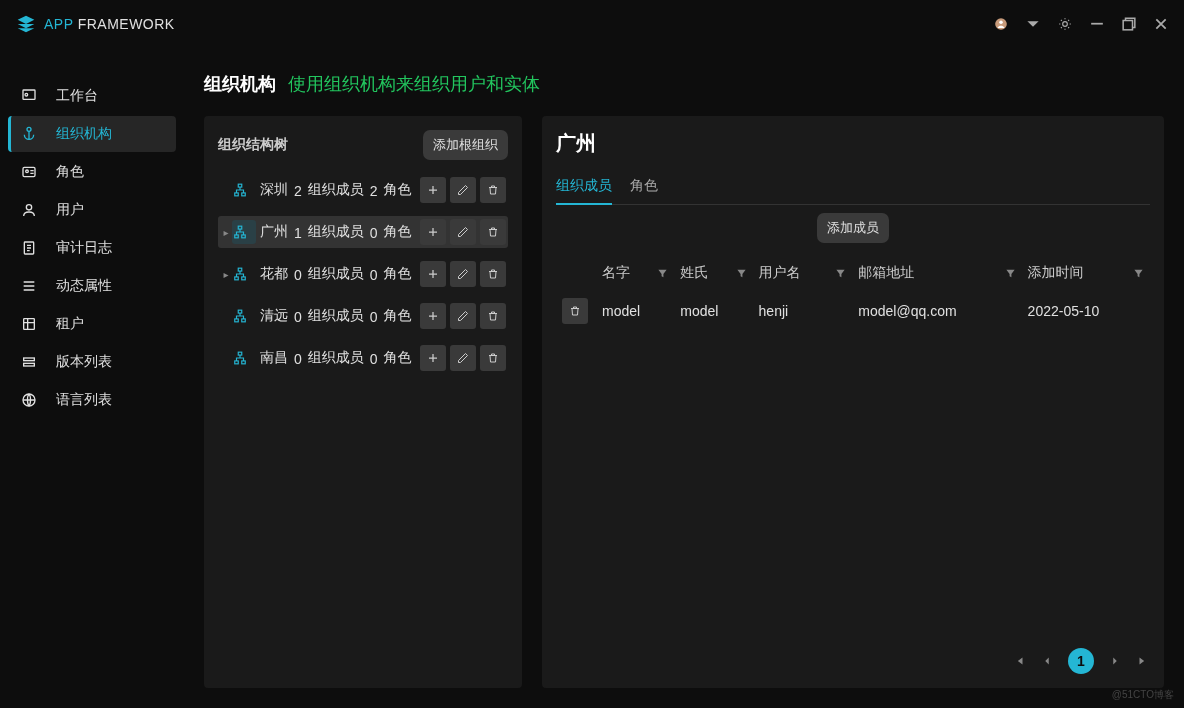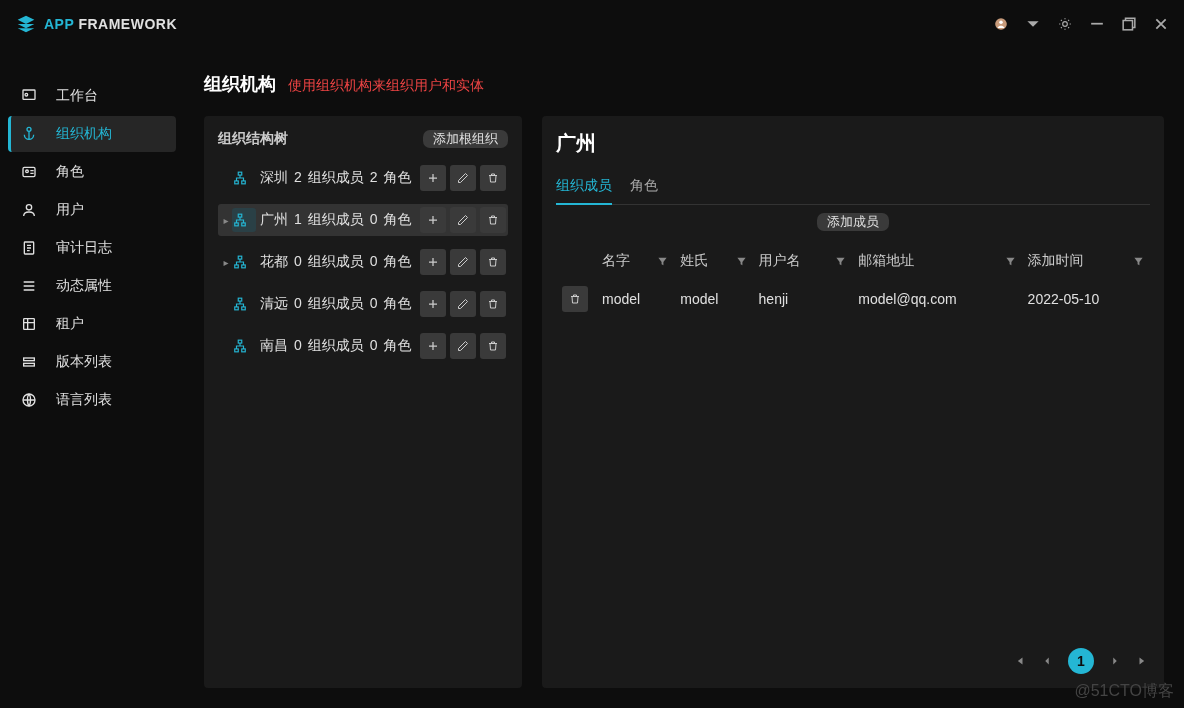--- a/index.html
+++ b/index.html
@@ -13,21 +13,21 @@
     }
     .titlebar {
       height: 48px;
       display: flex;
       align-items: center;
       padding: 0 16px;
       border-bottom: 1px solid #0d0d0d;
     }
     .logo { display: flex; align-items: center; gap: 8px; }
     .logo-icon { color: #24b6d4; font-size: 18px; }
-    .logo-text { font-weight: 700; letter-spacing: 0.5px; font-size: 14px; }
+    .logo-text { font-weight: 400; letter-spacing: 0.5px; font-size: 14px; }
     .logo-text .accent { color: #24b6d4; }
     .titlebar-right { margin-left: auto; display: flex; align-items: center; gap: 18px; color: #aaa; }
     .tb-btn { cursor: pointer; display: flex; align-items: center; }
     .tb-btn svg { width: 14px; height: 14px; }
     .layout { display: flex; height: calc(100% - 48px); }
     .sidebar {
       width: 184px;
       padding: 30px 8px 8px 8px;
       display: flex; flex-direction: column; gap: 2px;
     }
@@ -40,34 +40,34 @@
     .nav-item.active { background: #262626; color: #24b6d4; border-left: 3px solid #24b6d4; padding-left: 9px; }
     .nav-item .nav-icon { width: 18px; display: flex; justify-content: center; }
     .main {
       flex: 1;
       padding: 24px 20px 20px 20px;
       display: flex; flex-direction: column;
       min-width: 0;
     }
     .page-header { display: flex; align-items: baseline; gap: 12px; margin-bottom: 20px; }
     .page-title { font-size: 18px; font-weight: 700; color: #fff; }
-    .page-desc { color: #ef4444; font-size: 14px; }
+    .page-desc { color: #22c55e; font-size: 18px; }
     .content-row { display: flex; gap: 20px; flex: 1; min-height: 0; }
     .panel {
       background: #1a1a1a;
       border-radius: 4px;
       padding: 14px;
       display: flex; flex-direction: column;
     }
     .tree-panel { width: 318px; }
     .tree-header { display: flex; align-items: center; justify-content: space-between; margin-bottom: 14px; }
     .tree-title { font-size: 14px; color: #ccc; font-weight: bold; }
     .btn {
       background: #3a3a3a; color: #e0e0e0;
-      border: none; padding: 0 10px;
+      border: none; padding: 6px 10px;
       border-radius: 7px; cursor: pointer;
       font-size: 13px;
     }
     .icon-btn {
       width: 26px; height: 26px;
       background: #3a3a3a; border: none; border-radius: 3px;
       color: #ccc; cursor: pointer;
       display: inline-flex; align-items: center; justify-content: center;
     }
     .tree-list { display: flex; flex-direction: column; gap: 10px; }
@@ -75,21 +75,21 @@
       display: flex; align-items: center;
       height: 32px; padding: 0 2px 0 2px;
       border-radius: 3px;
     }
     .tree-row.selected { background: #333; }
     .expand { width: 12px; color: #888; font-size: 10px; text-align: center; }
     .org-icon { color: #24b6d4; width: 22px; text-align: center; }
     .tree-row.selected .org-icon { }
     .org-icon-wrap { display: flex; align-items: center; justify-content: center; width: 24px; height: 24px; border-radius: 3px; }
     .tree-row.selected .org-icon-wrap { background: #2a4046; }
-    .tree-label { flex: 1; display: flex; gap: 6px; align-items: flex-start; padding-left: 4px; font-size: 14px; }
+    .tree-label { flex: 1; display: flex; gap: 6px; align-items: flex-end; padding-left: 4px; font-size: 14px; }
     .tree-actions { display: flex; gap: 4px; }
     .detail-panel { flex: 1; min-width: 0; }
     .detail-title { font-size: 20px; font-weight: 700; color: #fff; margin-bottom: 12px; }
     .tabs { display: flex; gap: 18px; border-bottom: 1px solid #333; margin-bottom: 4px; }
     .tab { padding: 8px 0; cursor: pointer; color: #aaa; }
     .tab.active { color: #24b6d4; border-bottom: 2px solid #24b6d4; margin-bottom: -1px; }
     .table-toolbar { display: flex; justify-content: center; margin-bottom: 13px; margin-top: 4px; }
     .table { width: 100%; border-collapse: collapse; }
     .table th, .table td { text-align: left; padding: 8px 6px; font-size: 14px; }
     .table th { color: #ccc; font-weight: 500; }
@@ -102,21 +102,21 @@
       gap: 14px; padding-top: 12px;
       color: #888;
     }
     .pager .page-btn { cursor: pointer; }
     .pager .page-num {
       width: 26px; height: 26px; border-radius: 50%;
       background: #24b6d4; color: #0d0d0d;
       display: flex; align-items: center; justify-content: center;
       font-weight: 600;
     }
-    .watermark { position: absolute; bottom: 6px; right: 10px; font-size: 16px; color: #444; }
+    .watermark { position: absolute; bottom: 6px; right: 10px; font-size: 10px; color: #444; }
     svg { display: block; }
   </style>
 </head>
 <body>
 
 <div class="titlebar">
   <div class="logo">
     <span class="logo-icon">
       <svg width="20" height="20" viewBox="0 0 24 24">
           <path fill="currentColor" d="M12 2L2 7l10 5 10-5-10-5zM2 12l10 5 10-5M2 17l10 5 10-5"></path>

